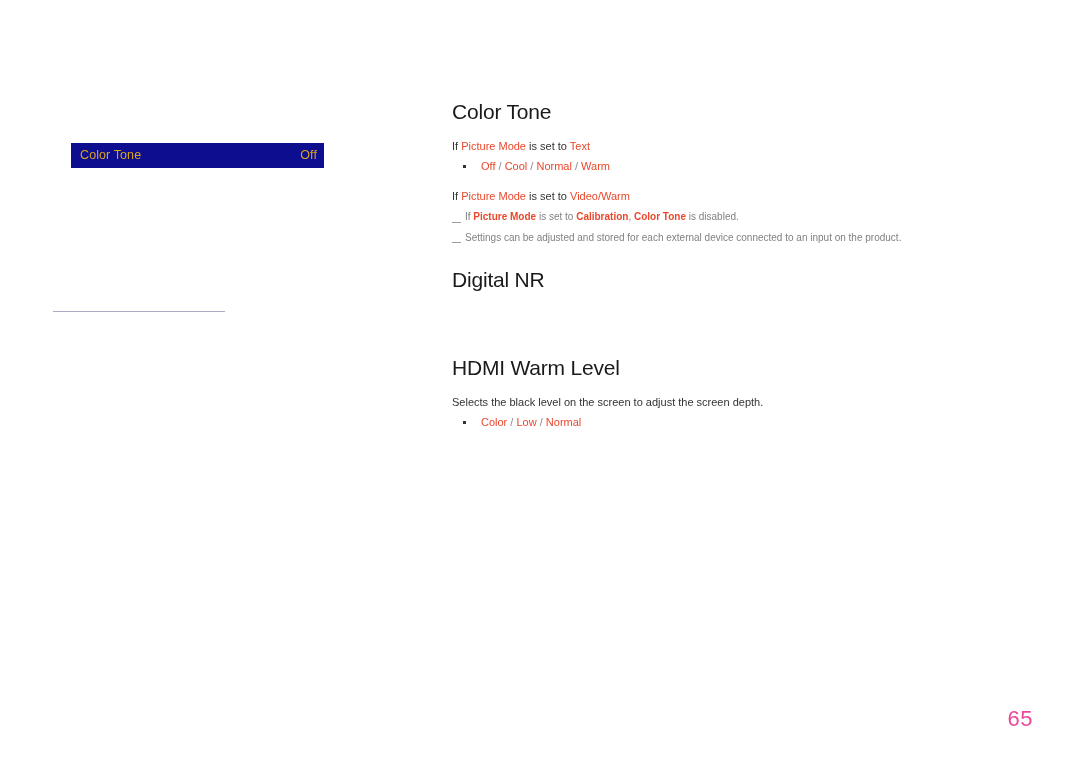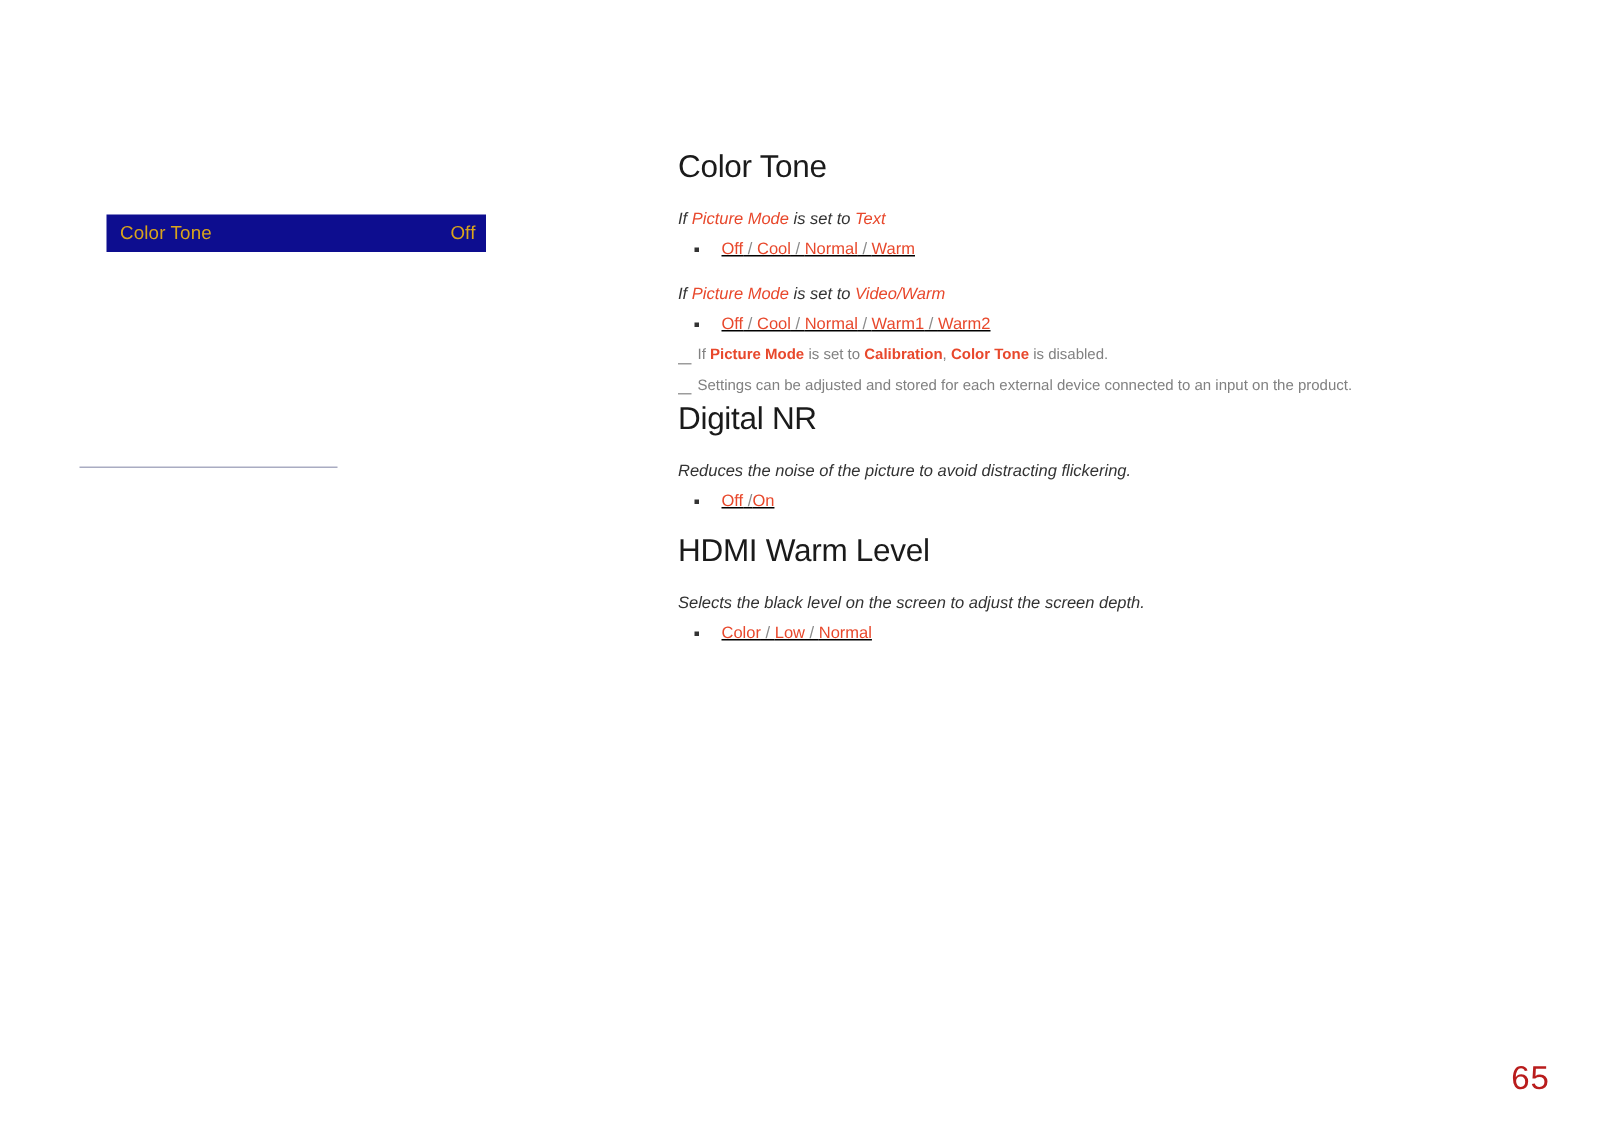--- a/index.html
+++ b/index.html
@@ -90,34 +90,32 @@
   .sec-color-tone  { position: absolute; left: 0; top: 101px; }
   .sec-digital-nr  { position: absolute; left: 0; top: 269px; }
   .sec-hdmi-black  { position: absolute; left: 0; top: 357px; }
 
   .lead {
     font-size: 11px;
     color: #333333;
     line-height: 1;
     margin-top: 19px;
     white-space: nowrap;
-    font-style: italic;
   }
 
   .em-red { color: #e8482c; }
   .em-red-b { color: #e8482c; font-weight: bold; }
 
   .opt-row {
     display: flex;
     align-items: center;
     margin-top: 9px;
     font-size: 11px;
     line-height: 1;
     white-space: nowrap;
-    text-decoration: underline;
   }
   .opt-bullet {
     display: inline-block;
     width: 3px;
     height: 3px;
     background: #333333;
     margin-left: 11px;
     margin-right: 15px;
     flex: 0 0 auto;
   }
@@ -142,21 +140,21 @@
     margin-right: 4px;
     flex: 0 0 auto;
   }
 
   
   .page-number {
     position: absolute;
     right: 47px;
     bottom: 33px;
     font-size: 22px;
-    color: #b91c1c;
+    color: #ec4899;
     letter-spacing: 0.5px;
     line-height: 1;
   }
 </style>
 </head>
 <body>
 
 <div class="left-col">
 
   <div class="osd-bar">
@@ -173,44 +171,33 @@
 
   <section class="sec-color-tone">
     <h2 class="section-title">Color Tone</h2>
     <div>
         <div class="lead"><span>If </span><span class="em-red">Picture Mode</span><span> is set to </span><span class="em-red">Text</span></div>
         <div class="opt-row">
           <span class="opt-bullet"></span>
           <span class="opt-text"><span>Off</span><span class="sep"> / </span><span>Cool</span><span class="sep"> / </span><span>Normal</span><span class="sep"> / </span><span>Warm</span></span>
         </div>
         <div class="lead"><span>If </span><span class="em-red">Picture Mode</span><span> is set to </span><span class="em-red">Video/Warm</span></div>
-        <div class="opt-row">
-          <span class="opt-bullet"></span>
-          <span class="opt-text"><span>Off</span><span class="sep"> / </span><span>Cool</span><span class="sep"> / </span><span>Normal</span><span class="sep"> / </span><span>Warm1</span><span class="sep"> / </span><span>Warm2</span></span>
-        </div>
         <div class="note-row">
           <span class="note-dash"></span>
           <span><span>If </span><span class="em-red-b">Picture Mode</span><span> is set to </span><span class="em-red-b">Calibration</span><span>, </span><span class="em-red-b">Color Tone</span><span> is disabled.</span></span>
         </div>
         <div class="note-row">
           <span class="note-dash"></span>
           <span><span>Settings can be adjusted and stored for each external device connected to an input on the product.</span></span>
         </div>
       </div>
   </section>
 
   <section class="sec-digital-nr">
     <h2 class="section-title">Digital NR</h2>
-    <div>
-        <div class="lead"><span>Reduces the noise of the picture to avoid distracting flickering.</span></div>
-        <div class="opt-row">
-          <span class="opt-bullet"></span>
-          <span class="opt-text"><span>Off</span><span class="sep"> /</span><span>On</span></span>
-        </div>
-      </div>
   </section>
 
   <section class="sec-hdmi-black">
     <h2 class="section-title">HDMI Warm Level</h2>
     <div>
         <div class="lead"><span>Selects the black level on the screen to adjust the screen depth.</span></div>
         <div class="opt-row">
           <span class="opt-bullet"></span>
           <span class="opt-text"><span>Color</span><span class="sep"> / </span><span>Low</span><span class="sep"> / </span><span>Normal</span></span>
         </div>

